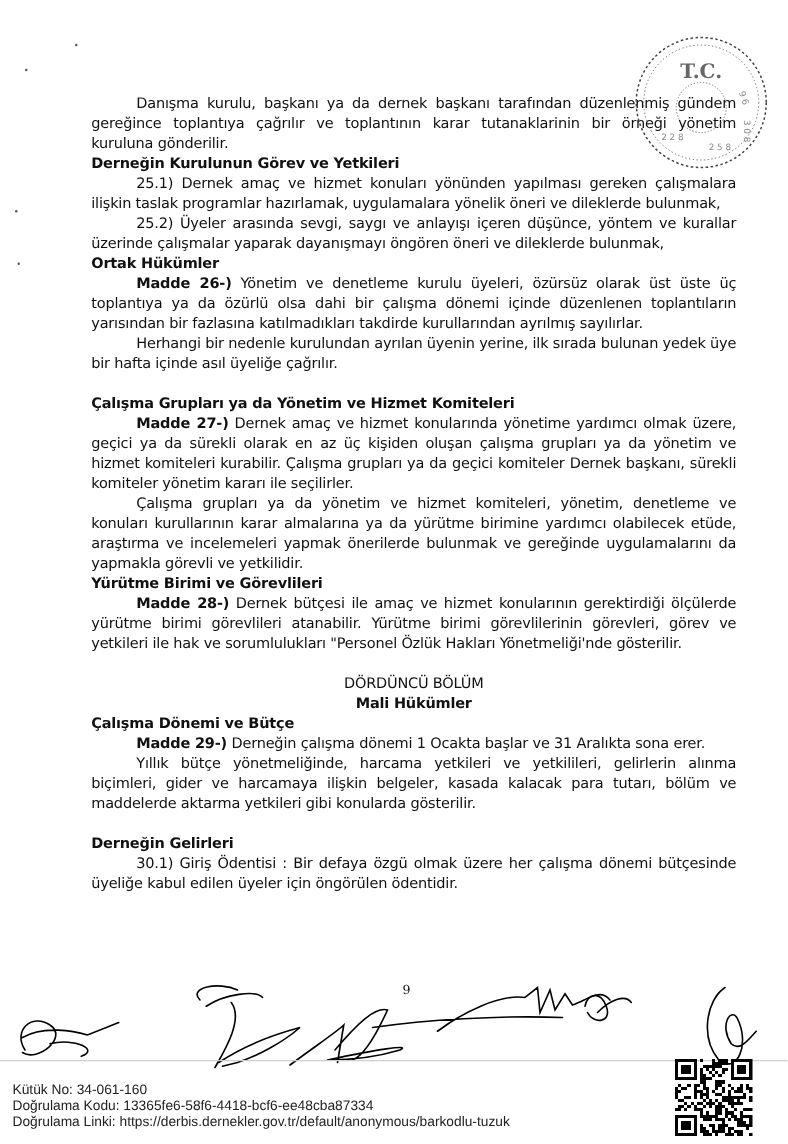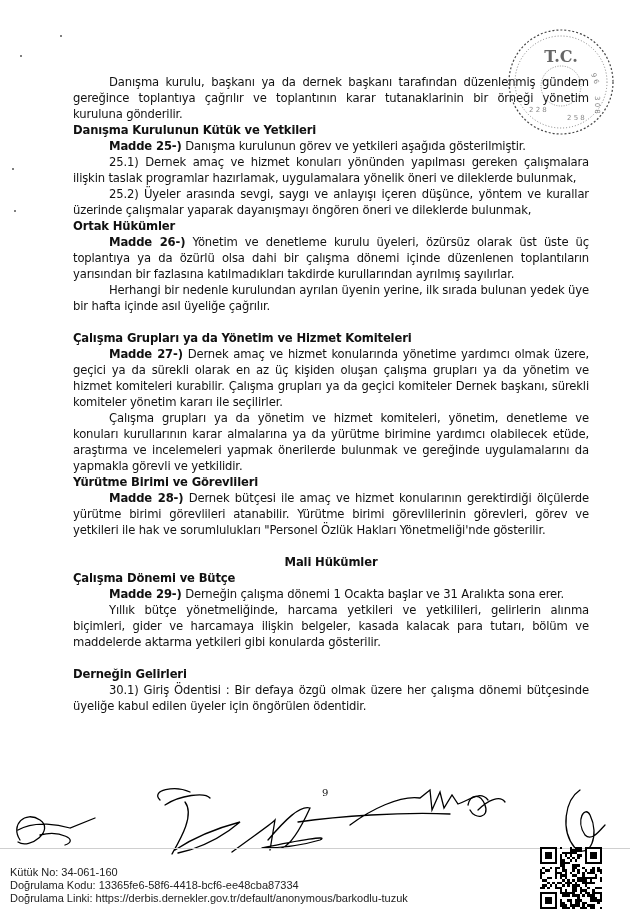--- a/index.html
+++ b/index.html
@@ -26,34 +26,34 @@
 
 <div class="page">
 
   <div class="dot" style="left:60px;top:35px"></div>
   <div class="dot" style="left:20px;top:55px"></div>
   <div class="dot" style="left:12px;top:168px"></div>
   <div class="dot" style="left:14px;top:210px"></div>
 
   <div class="doc" id="doc">
       <p class="p"><span>Danışma kurulu, başkanı ya da dernek başkanı tarafından düzenlenmiş gündem gereğince toplantıya çağrılır ve toplantının karar tutanaklarinin bir örneği yönetim kuruluna gönderilir.</span></p>
-      <p class="h"><span>Danışma Kurulunun Kütük ve Yetkileri</span></p>
-      <p class="p"><span class="madde">Madde 25-)</span><span> Danışma kurulunun görev ve yetkileri aşağıda gösterilmiştir.</span></p>
+      <p class="h"><span>Derneğin Kurulunun Görev ve Yetkileri</span></p>
       <p class="p"><span>25.1) Dernek amaç ve hizmet konuları yönünden yapılması gereken çalışmalara ilişkin taslak programlar hazırlamak, uygulamalara yönelik öneri ve dileklerde bulunmak,</span></p>
       <p class="p"><span>25.2) Üyeler arasında sevgi, saygı ve anlayışı içeren düşünce, yöntem ve kurallar üzerinde çalışmalar yaparak dayanışmayı öngören öneri ve dileklerde bulunmak,</span></p>
       <p class="h"><span>Ortak Hükümler</span></p>
       <p class="p"><span class="madde">Madde 26-)</span><span> Yönetim ve denetleme kurulu üyeleri, özürsüz olarak üst üste üç toplantıya ya da özürlü olsa dahi bir çalışma dönemi içinde düzenlenen toplantıların yarısından bir fazlasına katılmadıkları takdirde kurullarından ayrılmış sayılırlar.</span></p>
       <p class="p"><span>Herhangi bir nedenle kurulundan ayrılan üyenin yerine, ilk sırada bulunan yedek üye bir hafta içinde asıl üyeliğe çağrılır.</span></p>
       <div class="gap"></div>
       <p class="h"><span>Çalışma Grupları ya da Yönetim ve Hizmet Komiteleri</span></p>
       <p class="p"><span class="madde">Madde 27-)</span><span> Dernek amaç ve hizmet konularında yönetime yardımcı olmak üzere, geçici ya da sürekli olarak en az üç kişiden oluşan çalışma grupları ya da yönetim ve hizmet komiteleri kurabilir. Çalışma grupları ya da geçici komiteler Dernek başkanı, sürekli komiteler yönetim kararı ile seçilirler.</span></p>
       <p class="p"><span>Çalışma grupları ya da yönetim ve hizmet komiteleri, yönetim, denetleme ve konuları kurullarının karar almalarına ya da yürütme birimine yardımcı olabilecek etüde, araştırma ve incelemeleri yapmak önerilerde bulunmak ve gereğinde uygulamalarını da yapmakla görevli ve yetkilidir.</span></p>
       <p class="h"><span>Yürütme Birimi ve Görevlileri</span></p>
       <p class="p"><span class="madde">Madde 28-)</span><span> Dernek bütçesi ile amaç ve hizmet konularının gerektirdiği ölçülerde yürütme birimi görevlileri atanabilir. Yürütme birimi görevlilerinin görevleri, görev ve yetkileri ile hak ve sorumlulukları "Personel Özlük Hakları Yönetmeliği'nde gösterilir.</span></p>
       <div class="gap"></div>
+      <p class="center"><span>DÖRDÜNCÜ BÖLÜM</span></p>
       <p class="center b"><span>Mali Hükümler</span></p>
       <p class="h"><span>Çalışma Dönemi ve Bütçe</span></p>
       <p class="p"><span class="madde">Madde 29-)</span><span> Derneğin çalışma dönemi 1 Ocakta başlar ve 31 Aralıkta sona erer.</span></p>
       <p class="p"><span>Yıllık bütçe yönetmeliğinde, harcama yetkileri ve yetkilileri, gelirlerin alınma biçimleri, gider ve harcamaya ilişkin belgeler, kasada kalacak para tutarı, bölüm ve maddelerde aktarma yetkileri gibi konularda gösterilir.</span></p>
       <div class="gap"></div>
       <p class="h"><span>Derneğin Gelirleri</span></p>
       <p class="p"><span>30.1) Giriş Ödentisi : Bir defaya özgü olmak üzere her çalışma dönemi bütçesinde üyeliğe kabul edilen üyeler için öngörülen ödentidir.</span></p>
     </div>
 
   <svg class="stamp" viewBox="0 0 112 112">

